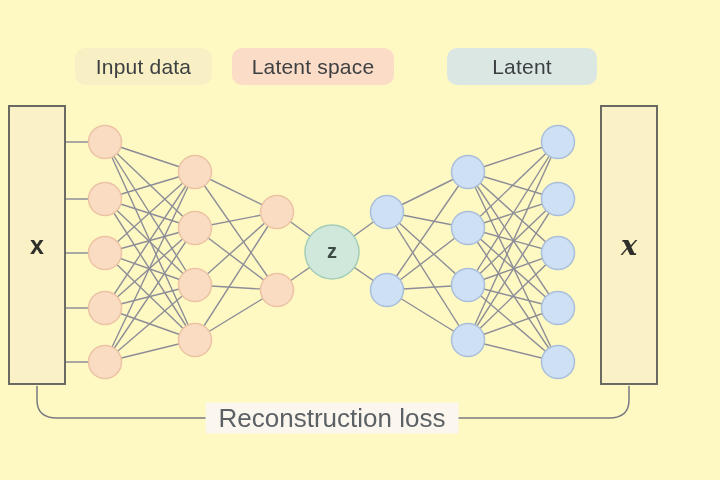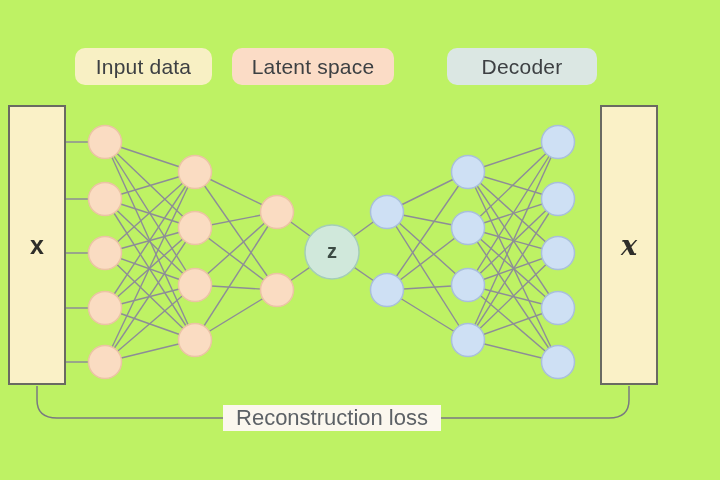--- a/index.html
+++ b/index.html
@@ -31,29 +31,29 @@
   }
   .latent-label{
     position:absolute;
     transform:translate(-50%,-54%);
     font-size:20px;font-weight:700;color:#3c4b44;
   }
   .loss-label{
     position:absolute;
     transform:translate(-50%,-50%);
     padding:0 13px;
-    font-size:22px;
+    font-size:26px;
     white-space:nowrap;
   }
   svg.net{position:absolute;left:0;top:0;}
 </style>
 </head>
 <body>
 
-<div class="canvas" style="background: #bef264;">
+<div class="canvas" style="background: #fef9c3;">
 
   <svg class="net" id="network-svg" width="720" height="480" viewBox="0 0 720 480">
       <path d="M 37 386 L 37 400 Q 37 418 57 418 L 609 418 Q 629 418 629 400 L 629 386" fill="none" stroke="#797981" stroke-width="1.5"></path>
       <line x1="66" y1="142" x2="105" y2="142" stroke="#8d8d97" stroke-width="1.4"></line>
       <line x1="66" y1="199" x2="105" y2="199" stroke="#8d8d97" stroke-width="1.4"></line>
       <line x1="66" y1="253" x2="105" y2="253" stroke="#8d8d97" stroke-width="1.4"></line>
       <line x1="66" y1="308" x2="105" y2="308" stroke="#8d8d97" stroke-width="1.4"></line>
       <line x1="66" y1="362" x2="105" y2="362" stroke="#8d8d97" stroke-width="1.4"></line>
       <line x1="105" y1="142" x2="195" y2="172" stroke="#8d8d97" stroke-width="1.4"></line>
       <line x1="105" y1="142" x2="195" y2="228" stroke="#8d8d97" stroke-width="1.4"></line>
@@ -140,21 +140,21 @@
       <circle cx="332" cy="252" r="27" fill="#d0e8db" stroke="#a4cdb8" stroke-width="1.5"></circle>
     </svg>
 
   <div class="pill" id="pill-0" style="left: 75px; top: 48px; width: 137px; height: 37px; background: rgb(248, 240, 196); color: rgb(61, 64, 67);">
     <span>Input data</span>
   </div>
   <div class="pill" id="pill-1" style="left: 232px; top: 48px; width: 162px; height: 37px; background: rgb(251, 220, 198); color: rgb(61, 64, 67);">
     <span>Latent space</span>
   </div>
   <div class="pill" id="pill-2" style="left: 447px; top: 48px; width: 150px; height: 37px; background: rgb(219, 231, 227); color: rgb(61, 64, 67);">
-    <span>Decoder</span>
+    <span>Latent</span>
   </div>
 
   <div class="block" id="block-input" style="left: 8px; top: 105px; width: 58px; height: 280px; background: rgb(250, 241, 199); border-color: rgb(106, 106, 98);">
     <span class="block-label">x</span>
   </div>
   <div class="block" id="block-output" style="left: 600px; top: 105px; width: 58px; height: 280px; background: rgb(250, 241, 199); border-color: rgb(106, 106, 98);">
     <span class="block-label math">x</span>
   </div>
 
   <div class="latent-label" id="latent-label" style="left: 332px; top: 252px;">z</div>

